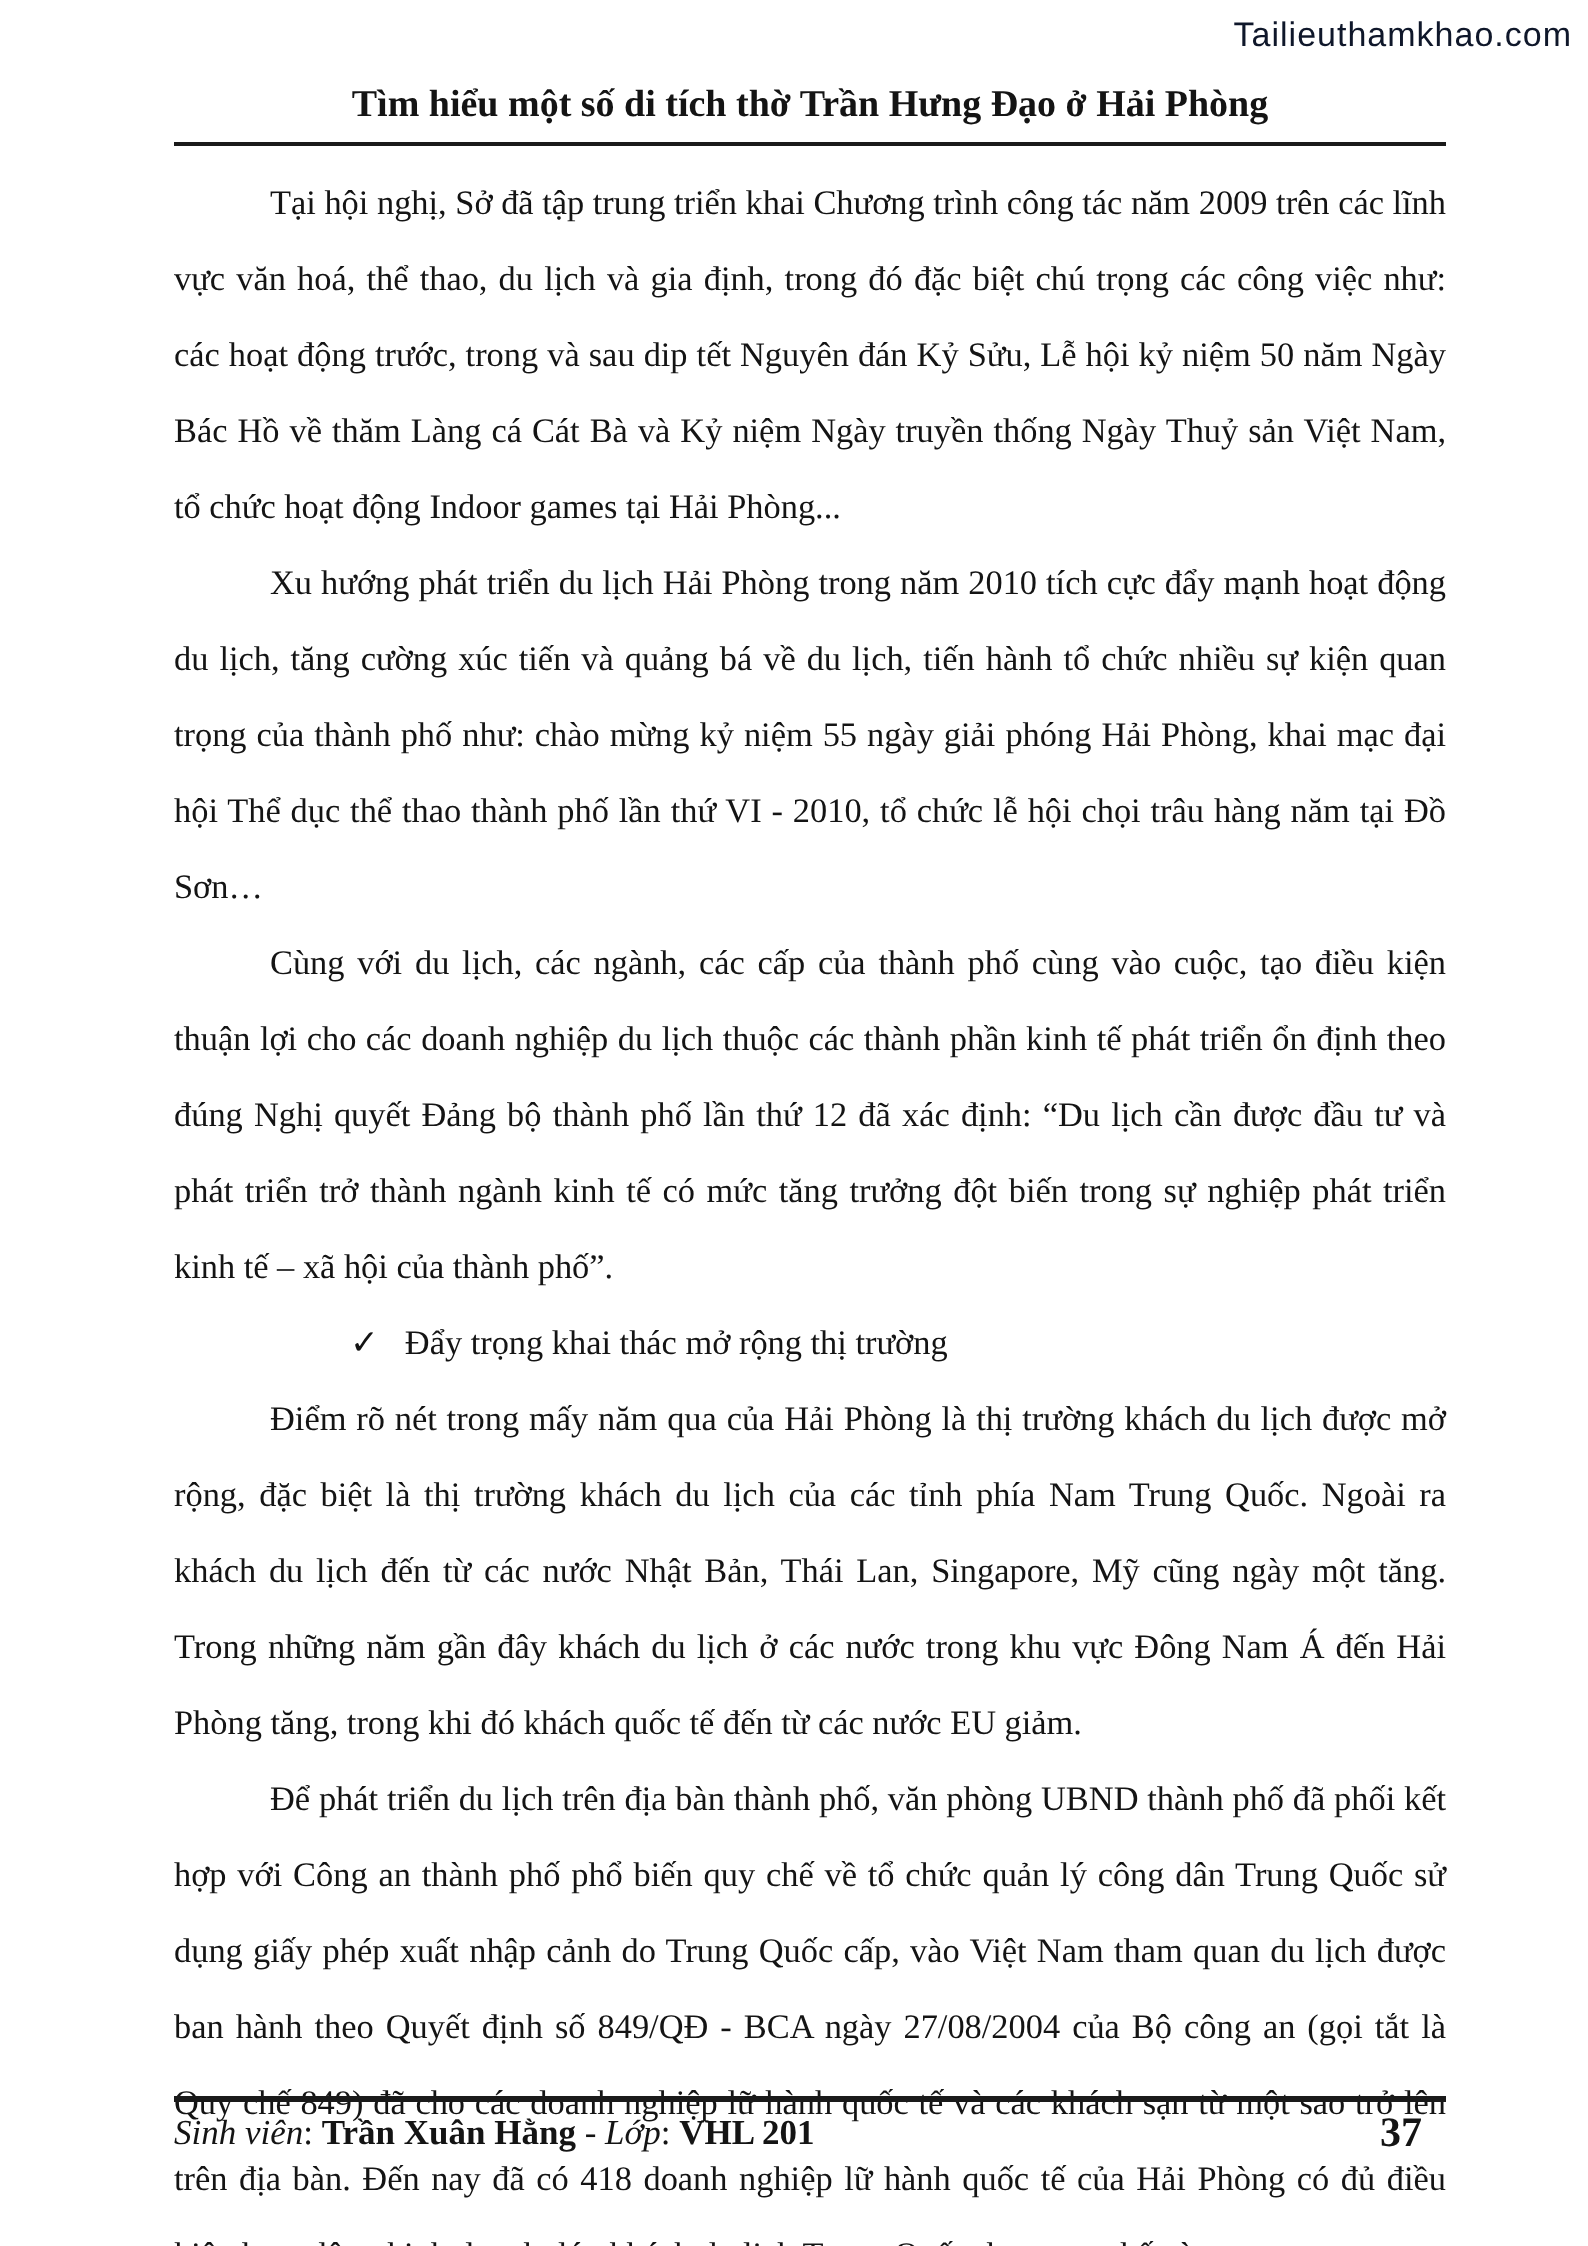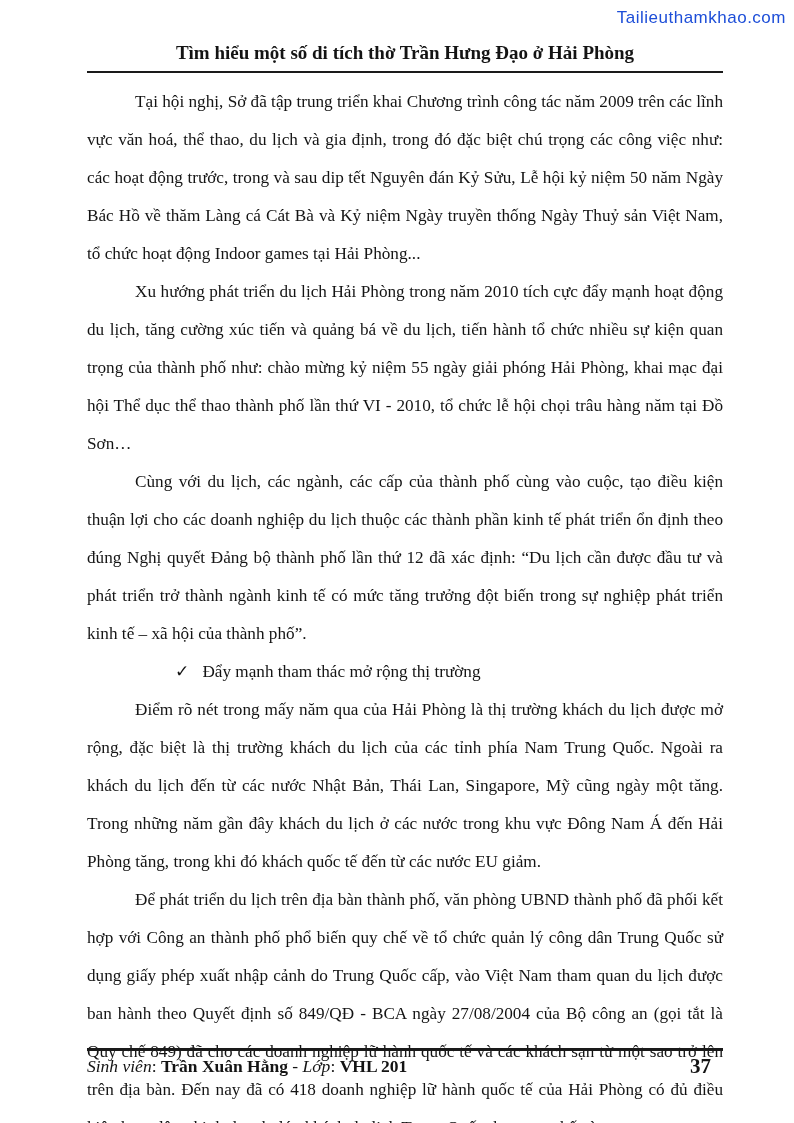--- a/index.html
+++ b/index.html
@@ -11,21 +11,21 @@
     color: #141414;
     overflow: hidden;
   }
   .page { position: absolute; inset: 0; }
 
   .watermark {
     position: absolute;
     top: 8px; right: 8px;
     font-family: "Liberation Sans", sans-serif;
     font-size: 17px;
-    color: #1d4ed8;
+    color: #0f172a;
     letter-spacing: 0.5px;
   }
 
   .header {
     position: absolute;
     top: 42px; left: 87px; right: 71px;
     text-align: center;
     font-weight: bold;
     font-size: 19px;
     padding-bottom: 7px;
@@ -72,21 +72,21 @@
   <div class="watermark">Tailieuthamkhao.com</div>
 
   <div class="header">Tìm hiểu một số di tích thờ Trần Hưng Đạo ở Hải Phòng</div>
 
   <div class="body-text">
     <p>Tại hội nghị, Sở đã tập trung triển khai Chương trình công tác năm 2009 trên các lĩnh vực văn hoá, thể thao, du lịch và gia định, trong đó đặc biệt chú trọng các công việc như: các hoạt động trước, trong và sau dip tết Nguyên đán Kỷ Sửu, Lễ hội kỷ niệm 50 năm Ngày Bác Hồ về thăm Làng cá Cát Bà và Kỷ niệm Ngày truyền thống Ngày Thuỷ sản Việt Nam, tổ chức hoạt động Indoor games tại Hải Phòng...</p>
     <p>Xu hướng phát triển du lịch Hải Phòng trong năm 2010 tích cực đẩy mạnh hoạt động du lịch, tăng cường xúc tiến và quảng bá về du lịch, tiến hành tổ chức nhiều sự kiện quan trọng của thành phố như: chào mừng kỷ niệm 55 ngày giải phóng Hải Phòng, khai mạc đại hội Thể dục thể thao thành phố lần thứ VI - 2010, tổ chức lễ hội chọi trâu hàng năm tại Đồ Sơn…</p>
     <p>Cùng với du lịch, các ngành, các cấp của thành phố cùng vào cuộc, tạo điều kiện thuận lợi cho các doanh nghiệp du lịch thuộc các thành phần kinh tế phát triển ổn định theo đúng Nghị quyết Đảng bộ thành phố lần thứ 12 đã xác định: “Du lịch cần được đầu tư và phát triển trở thành ngành kinh tế có mức tăng trưởng đột biến trong sự nghiệp phát triển kinh tế – xã hội của thành phố”.</p>
 
     <div class="bullet-line">
-      <span class="check">✓</span><span>Đẩy mạnh tham thác mở rộng thị trường</span>
+      <span class="check">✓</span><span>Đẩy trọng khai thác mở rộng thị trường</span>
     </div>
 
     <p>Điểm rõ nét trong mấy năm qua của Hải Phòng là thị trường khách du lịch được mở rộng, đặc biệt là thị trường khách du lịch của các tỉnh phía Nam Trung Quốc. Ngoài ra khách du lịch đến từ các nước Nhật Bản, Thái Lan, Singapore, Mỹ cũng ngày một tăng. Trong những năm gần đây khách du lịch ở các nước trong khu vực Đông Nam Á đến Hải Phòng tăng, trong khi đó khách quốc tế đến từ các nước EU giảm.</p>
     <p>Để phát triển du lịch trên địa bàn thành phố, văn phòng UBND thành phố đã phối kết hợp với Công an thành phố phổ biến quy chế về tổ chức quản lý công dân Trung Quốc sử dụng giấy phép xuất nhập cảnh do Trung Quốc cấp, vào Việt Nam tham quan du lịch được ban hành theo Quyết định số 849/QĐ - BCA ngày 27/08/2004 của Bộ công an (gọi tắt là Quy chế 849) đã cho các doanh nghiệp lữ hành quốc tế và các khách sạn từ một sao trở lên trên địa bàn. Đến nay đã có 418 doanh nghiệp lữ hành quốc tế của Hải Phòng có đủ điều kiện hoạt động kinh doanh đón khách du lịch Trung Quốc theo quy chế này.</p>
 
   </div>
 
   <div class="footer">
     <div>
       <span class="italic">Sinh viên</span><span>: </span><span class="bold">Trần Xuân Hằng</span><span> - </span><span class="italic">Lớp</span><span>: </span><span class="bold">VHL 201</span>

